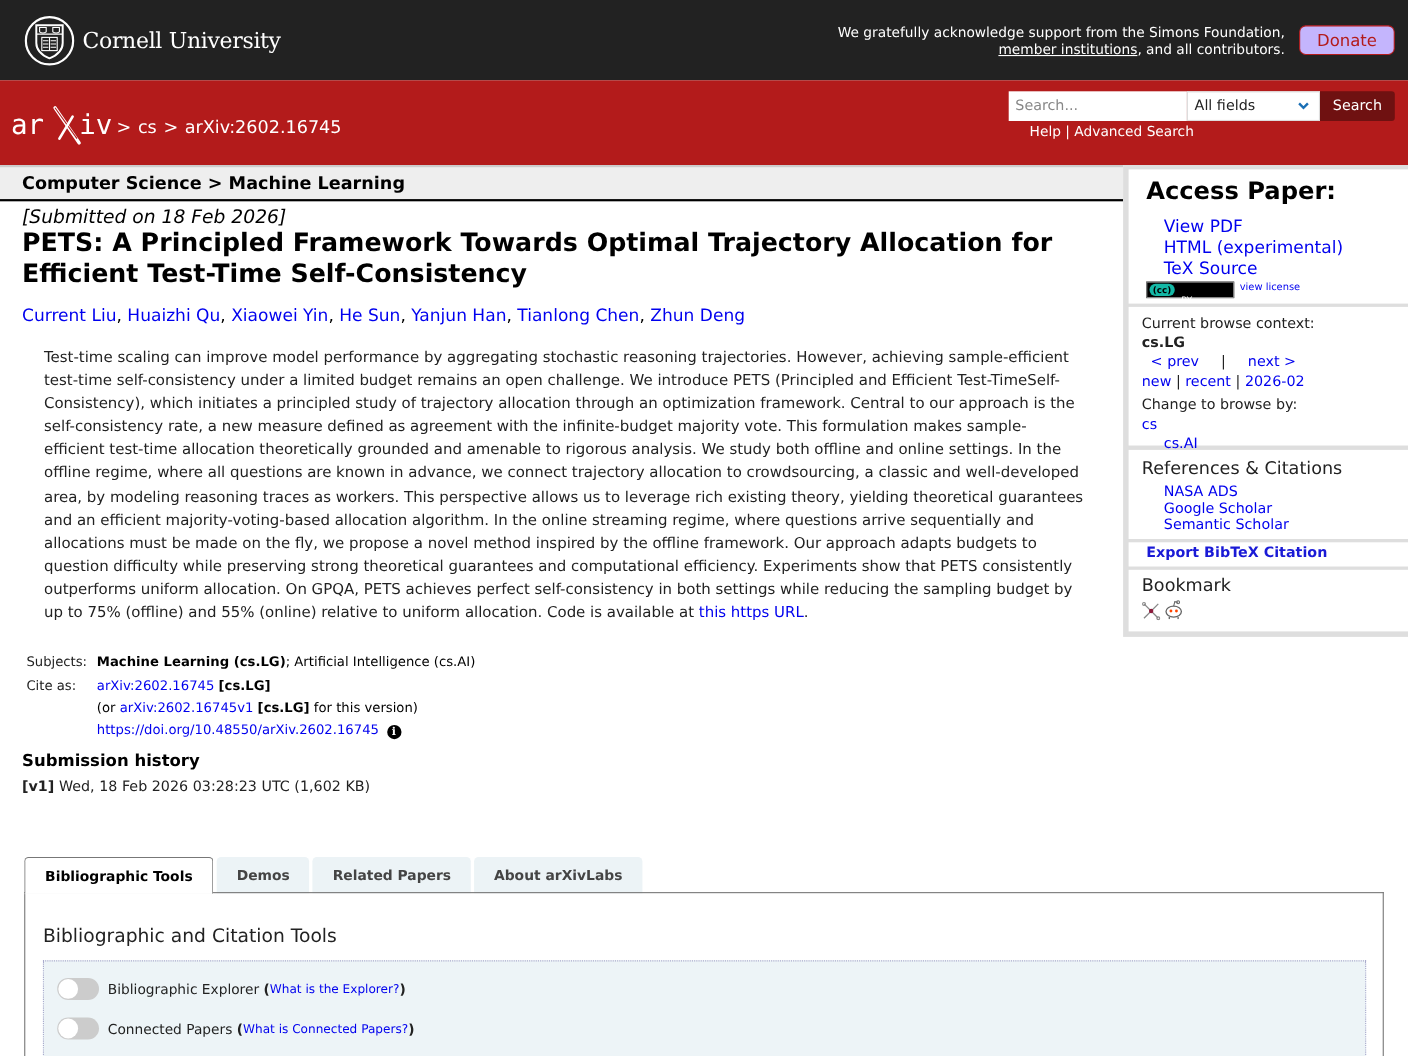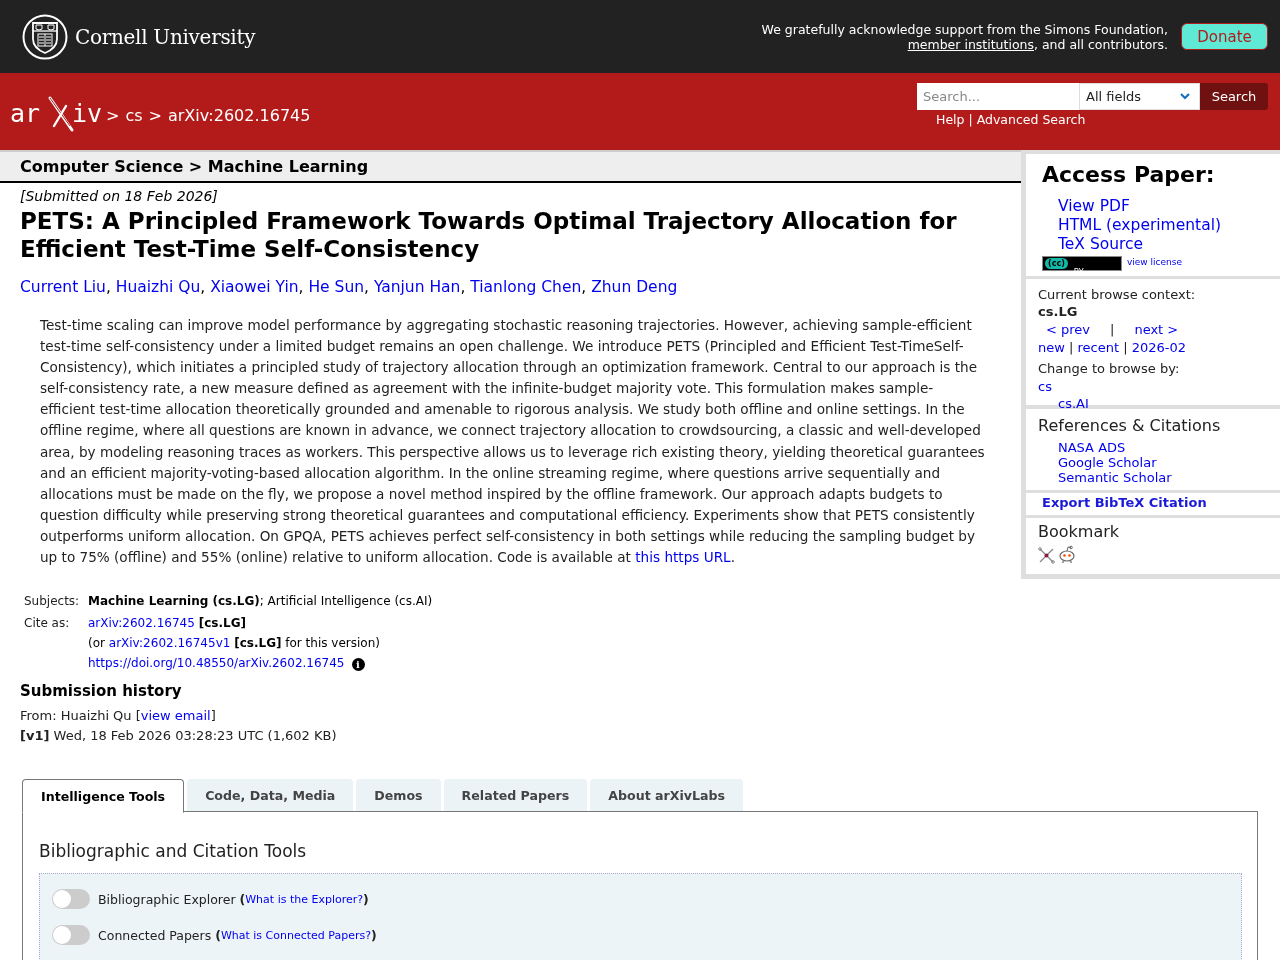--- a/index.html
+++ b/index.html
@@ -6,40 +6,40 @@
   html, body { width: 1280px; height: 960px; overflow: hidden; background: #fff; }
   body { font-family: "DejaVu Sans", sans-serif; color: #000; font-size: 14px; }
   a { color: #0000ee; text-decoration: none; }
 
   
   .cornell-bar { position: absolute; left: 0; top: 0; width: 1280px; height: 73px; background: #222222; }
   .cornell-logo { position: absolute; left: 22px; top: 14px; display: flex; align-items: center; }
   .cornell-name { font-family: "DejaVu Serif", serif; color: #fff; font-size: 20px; margin-left: 7px; letter-spacing: -0.3px; }
   .support-text { position: absolute; right: 112px; top: 22px; text-align: right; color: #fff; font-size: 12.5px; line-height: 15px; }
   .support-text a { color: #fff; text-decoration: underline; }
-  .donate-btn { position: absolute; left: 1181px; top: 23px; width: 87px; height: 27px; background: #5eead4; border: 1px solid #b31b1b; border-radius: 6px; color: #b31b1b; font-size: 15px; display: flex; align-items: center; justify-content: center; }
+  .donate-btn { position: absolute; left: 1181px; top: 23px; width: 87px; height: 27px; background: #c4b5fd; border: 1px solid #b31b1b; border-radius: 6px; color: #b31b1b; font-size: 15px; display: flex; align-items: center; justify-content: center; }
 
   
   .arxiv-header { position: absolute; left: 0; top: 73px; width: 1280px; height: 77px; background: #b31b1b; }
   .arxiv-logo { position: absolute; left: 10px; top: 19px; }
   .header-crumbs { position: absolute; left: 106px; top: 33px; color: #fff; font-size: 16px; }
   .header-crumbs span { margin-right: 6px; }
   .search-input { position: absolute; left: 917px; top: 10px; width: 162px; height: 27px; background: #fff; border: none; font-family: "DejaVu Sans", sans-serif; font-size: 13px; padding-left: 6px; color: #333; }
   .search-input::placeholder { color: #888; }
   .search-select { position: absolute; left: 1079px; top: 10px; width: 121px; height: 27px; background: #fff; border: 1px solid #ddd; font-size: 13px; padding-left: 6px; display: flex; align-items: center; color: #222; }
   .search-select .chev { position: absolute; right: 8px; top: 6px; }
   .search-btn { position: absolute; left: 1200px; top: 10px; width: 68px; height: 27px; background: #6f1111; color: #fff; font-size: 13px; display: flex; align-items: center; justify-content: center; border-radius: 0 3px 3px 0; }
   .search-links { position: absolute; left: 936px; top: 39px; color: #fff; font-size: 12.5px; }
   .search-links a { color: #fff; }
 
   
   .main { position: absolute; left: 0; top: 150px; width: 1021px; }
   .subheader { position: absolute; left: 0; top: 0; width: 1021px; height: 33px; background: #eeeeee; border-bottom: 2px solid #000000; border-top: 2px solid #ccc; }
   .subheader h1 { position: absolute; left: 20px; top: 5px; font-size: 16px; font-weight: bold; }
-  .dateline { position: absolute; left: 20px; top: 38px; font-size: 14px; font-style: italic; color: #000; text-align: right; }
+  .dateline { position: absolute; left: 20px; top: 38px; font-size: 17px; font-style: italic; color: #000; text-align: right; }
   .title { position: absolute; left: 20px; top: 57px; width: 990px; font-size: 23px; font-weight: bold; line-height: 28px; }
   .authors { position: absolute; left: 20px; top: 128px; font-size: 15.5px; white-space: nowrap; }
   .abstract { position: absolute; left: 40px; top: 165px; width: 948px; font-size: 13.6px; line-height: 21.1px; color: #222; }
   .metatable { position: absolute; left: 22px; top: 439px; font-size: 12px; line-height: 20px; }
   .metatable td { vertical-align: top; padding: 0; }
   .metatable td.label { width: 62px; color: #222; }
   .info-icon { display: inline-block; width: 13px; height: 13px; background: #000; color: #fff; border-radius: 50%; font-size: 10px; font-weight: bold; text-align: center; line-height: 13px; margin-left: 7px; vertical-align: -1px; font-family: "DejaVu Serif", serif; }
   .subhist-h { position: absolute; left: 20px; top: 532px; font-size: 15px; font-weight: bold; }
   .subhist { position: absolute; left: 20px; top: 556px; font-size: 13px; line-height: 20px; color: #222; }
 
@@ -145,27 +145,25 @@
         <div><a>arXiv:2602.16745</a> <b>[cs.LG]</b></div>
         <div><span>(or </span><a>arXiv:2602.16745v1</a> <b>[cs.LG]</b><span> for this version)</span></div>
         <div><a>https://doi.org/10.48550/arXiv.2602.16745</a><span class="info-icon">i</span></div>
       </td>
     </tr>
   </tbody>
     </table>
 
   <div class="subhist-h">Submission history</div>
   <div class="subhist">
-    <div><span>From: Huaizhi Qu [</span><a>view email</a><span>]</span></div>
     <div><b>[v1]</b><span> Wed, 18 Feb 2026 03:28:23 UTC (1,602 KB)</span></div>
   </div>
 
   <div class="tabs">
-    <div class="tab active">Intelligence Tools</div>
-    <div class="tab">Code, Data, Media</div>
+    <div class="tab active">Bibliographic Tools</div>
     <div class="tab">Demos</div>
     <div class="tab">Related Papers</div>
     <div class="tab">About arXivLabs</div>
   </div>
   <div class="tab-panel">
     <div class="panel-h">Bibliographic and Citation Tools</div>
     <div class="panel-box">
       <div class="toggle-row" style="top:15px">
         <div class="toggle"></div>
         <span>Bibliographic Explorer</span>&nbsp;<b>(</b><a class="help">What is the Explorer?</a><b>)</b>

